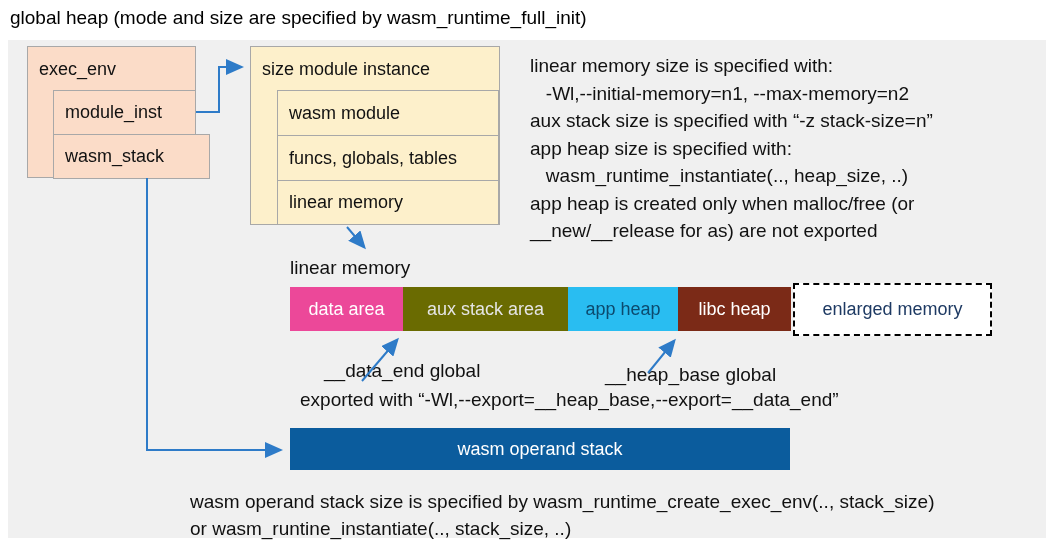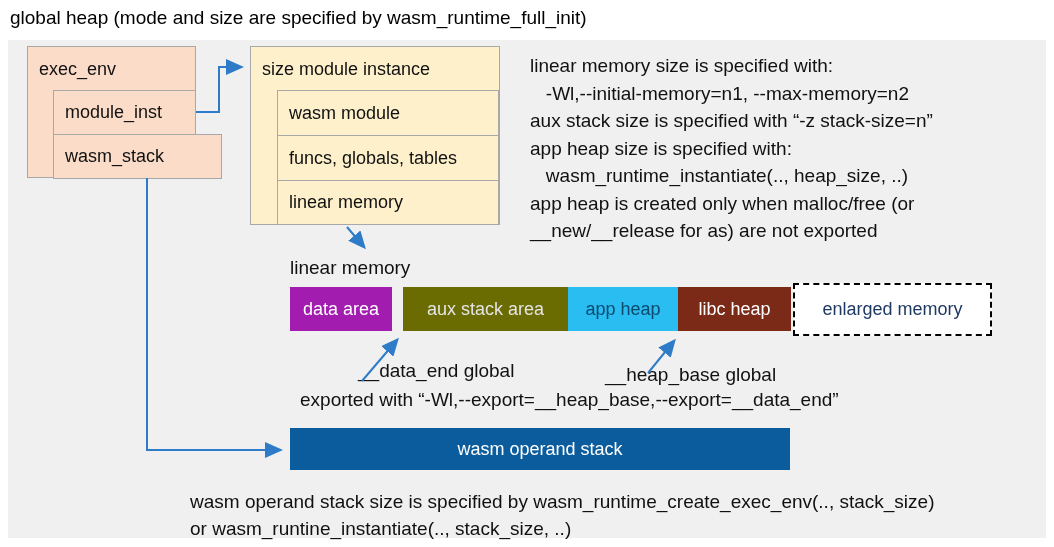--- a/index.html
+++ b/index.html
@@ -62,21 +62,21 @@
 
 <div class="canvas">
 
   <div class="abs panel"></div>
 
   <div class="abs title">global heap (mode and size are specified by wasm_runtime_full_init)</div>
 
   <div class="abs obox salmon" style="left:27px; top:46px; width:169px; height:132px;">
     <div class="box-header" style="height:44px;">exec_env</div>
     <div class="box-row salmon" style="left:25px; top:43px; width:143px; height:45px;">module_inst</div>
-    <div class="box-row salmon" style="left:25px; top:87px; width:169px; height:45px;">wasm_stack</div>
+    <div class="box-row salmon" style="left:25px; top:87px; width:157px; height:45px;">wasm_stack</div>
   </div>
 
   <div class="abs obox cream" style="left:250px; top:46px; width:250px; height:179px;">
     <div class="box-header" style="height:44px;">size module instance</div>
     <div class="box-row cream" style="left:26px; top:43px; width:222px; height:46px;">wasm module</div>
     <div class="box-row cream" style="left:26px; top:88px; width:222px; height:46px;">funcs, globals, tables</div>
     <div class="box-row cream" style="left:26px; top:133px; width:222px; height:45px;">linear memory</div>
   </div>
 
   <div class="abs notes">
@@ -84,37 +84,37 @@
     <div class="note-line">   -Wl,--initial-memory=n1, --max-memory=n2</div>
     <div class="note-line">aux stack size is specified with “-z stack-size=n”</div>
     <div class="note-line">app heap size is specified with:</div>
     <div class="note-line">   wasm_runtime_instantiate(.., heap_size, ..)</div>
     <div class="note-line">app heap is created only when malloc/free (or</div>
     <div class="note-line">__new/__release for as) are not exported</div>
   </div>
 
   <div class="abs lm-label">linear memory</div>
 
-  <div class="seg" style="left: 290px; width: 102px; background-color: #a21caf;">
+  <div class="seg" style="left: 290px; width: 113px; background-color: #ec4899;">
     <span style="color: rgb(255, 255, 255);">data area</span>
   </div>
   <div class="seg" style="left: 403px; width: 165px; background-color: rgb(106, 107, 1);">
     <span style="color: #e5e5e5; text-align: right;">aux stack area</span>
   </div>
   <div class="seg" style="left: 568px; width: 110px; background-color: rgb(41, 189, 241);">
     <span style="color: #0c4a6e;">app heap</span>
   </div>
   <div class="seg" style="left: 678px; width: 113px; background-color: rgb(123, 42, 23);">
     <span style="color: rgb(255, 255, 255);">libc heap</span>
   </div>
   <div class="seg seg-enlarged" style="left: 793px; width: 199px; background-color: rgb(255, 255, 255);">
     <span style="color: rgb(30, 58, 99);">enlarged memory</span>
   </div>
 
-  <div class="ann" style="left:324px; top:360px;margin-left:34px;">__data_end global</div>
+  <div class="ann" style="left:324px; top:360px;">__data_end global</div>
   <div class="ann" style="left:605px; top:364px;">__heap_base global</div>
   <div class="ann" style="left:300px; top:389px;">exported with “-Wl,--export=__heap_base,--export=__data_end”</div>
 
   <div class="abs operand-bar" style="background:#0b5c9d;">
     <span>wasm operand stack</span>
   </div>
 
   <div class="abs footer">
     <div>wasm operand stack size is specified by wasm_runtime_create_exec_env(.., stack_size)</div>
     <div>or wasm_runtine_instantiate(.., stack_size, ..)</div>

